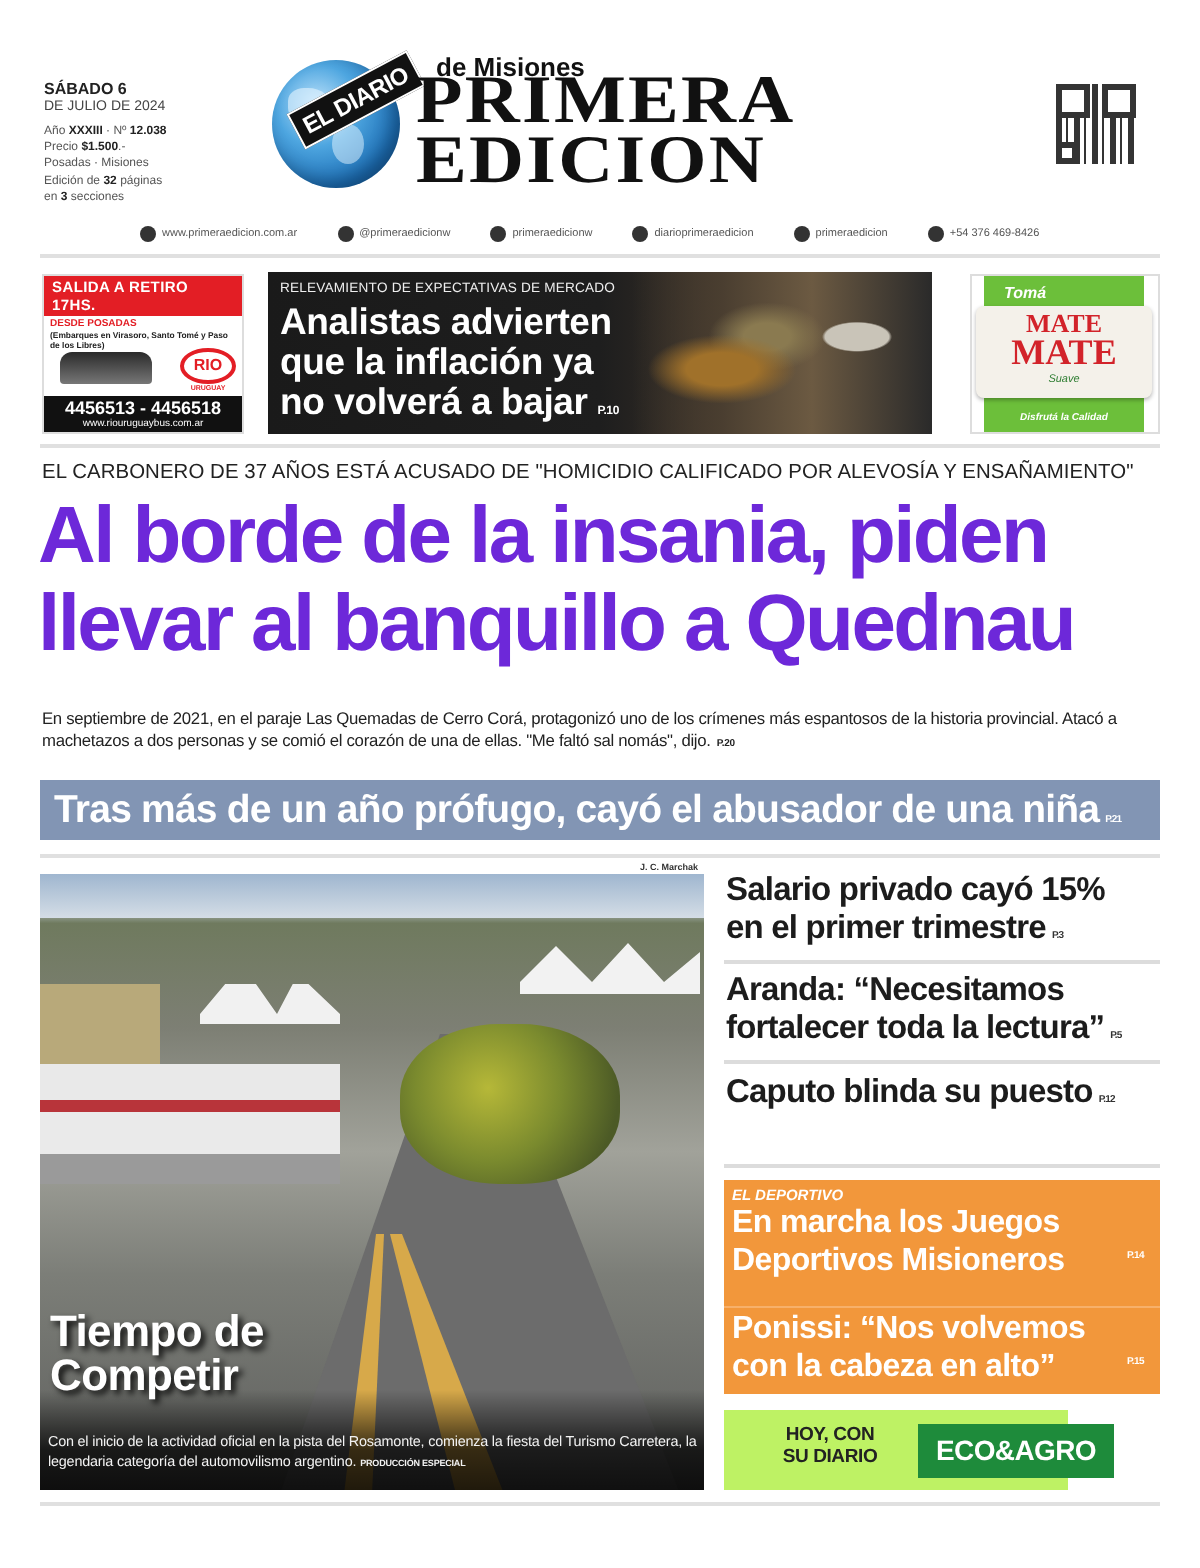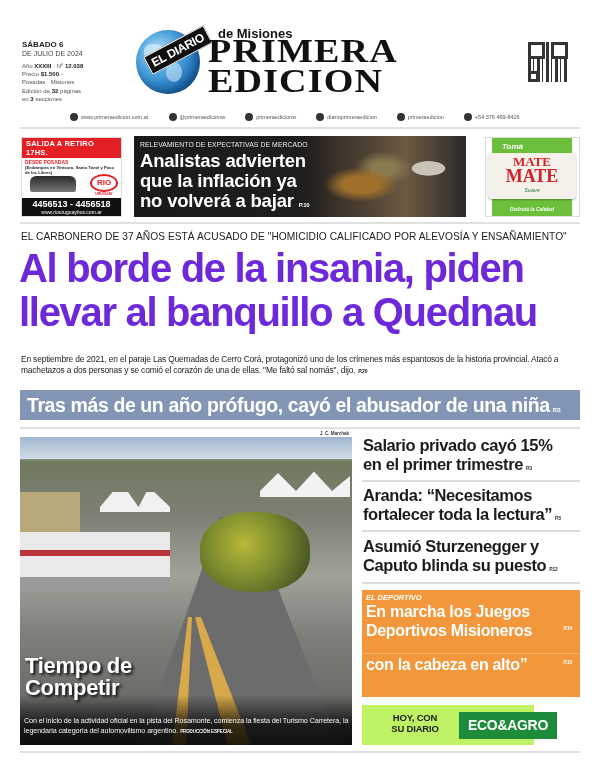--- a/index.html
+++ b/index.html
@@ -251,33 +251,33 @@
 </div>
 <div class="abs rsep" style="top:480px;"></div>
 
 <div class="abs rstory" style="top:486px;">
   <div>Aranda: “Necesitamos</div>
   <div><span>fortalecer toda la lectura”</span><span class="pgsm">P.5</span></div>
 </div>
 <div class="abs rsep" style="top:530px;"></div>
 
 <div class="abs rstory" style="top:537px;">
-  <div>Asumió Sturzenegger y</div>
   <div><span>Caputo blinda su puesto</span><span class="pgsm">P.12</span></div>
 </div>
 <div class="abs rsep" style="top:582px;"></div>
 
 <div class="abs orange">
   <div class="sec">EL DEPORTIVO</div>
   <div class="h h1">
     <div>En marcha los Juegos</div>
     <div><span>Deportivos Misioneros</span><span class="pgsm" style="bottom:3px;">P.14</span></div>
   </div>
   <div class="div"></div>
   <div class="h h2">
+    <div>Ponissi: “Nos volvemos</div>
     <div><span>con la cabeza en alto”</span><span class="pgsm" style="bottom:3px;">P.15</span></div>
   </div>
 </div>
 
 <div class="abs ecoagro">
   <div class="hoy">
     <div>HOY, CON</div>
     <div>SU DIARIO</div>
   </div>
   <div class="logo2">ECO&amp;AGRO</div>

